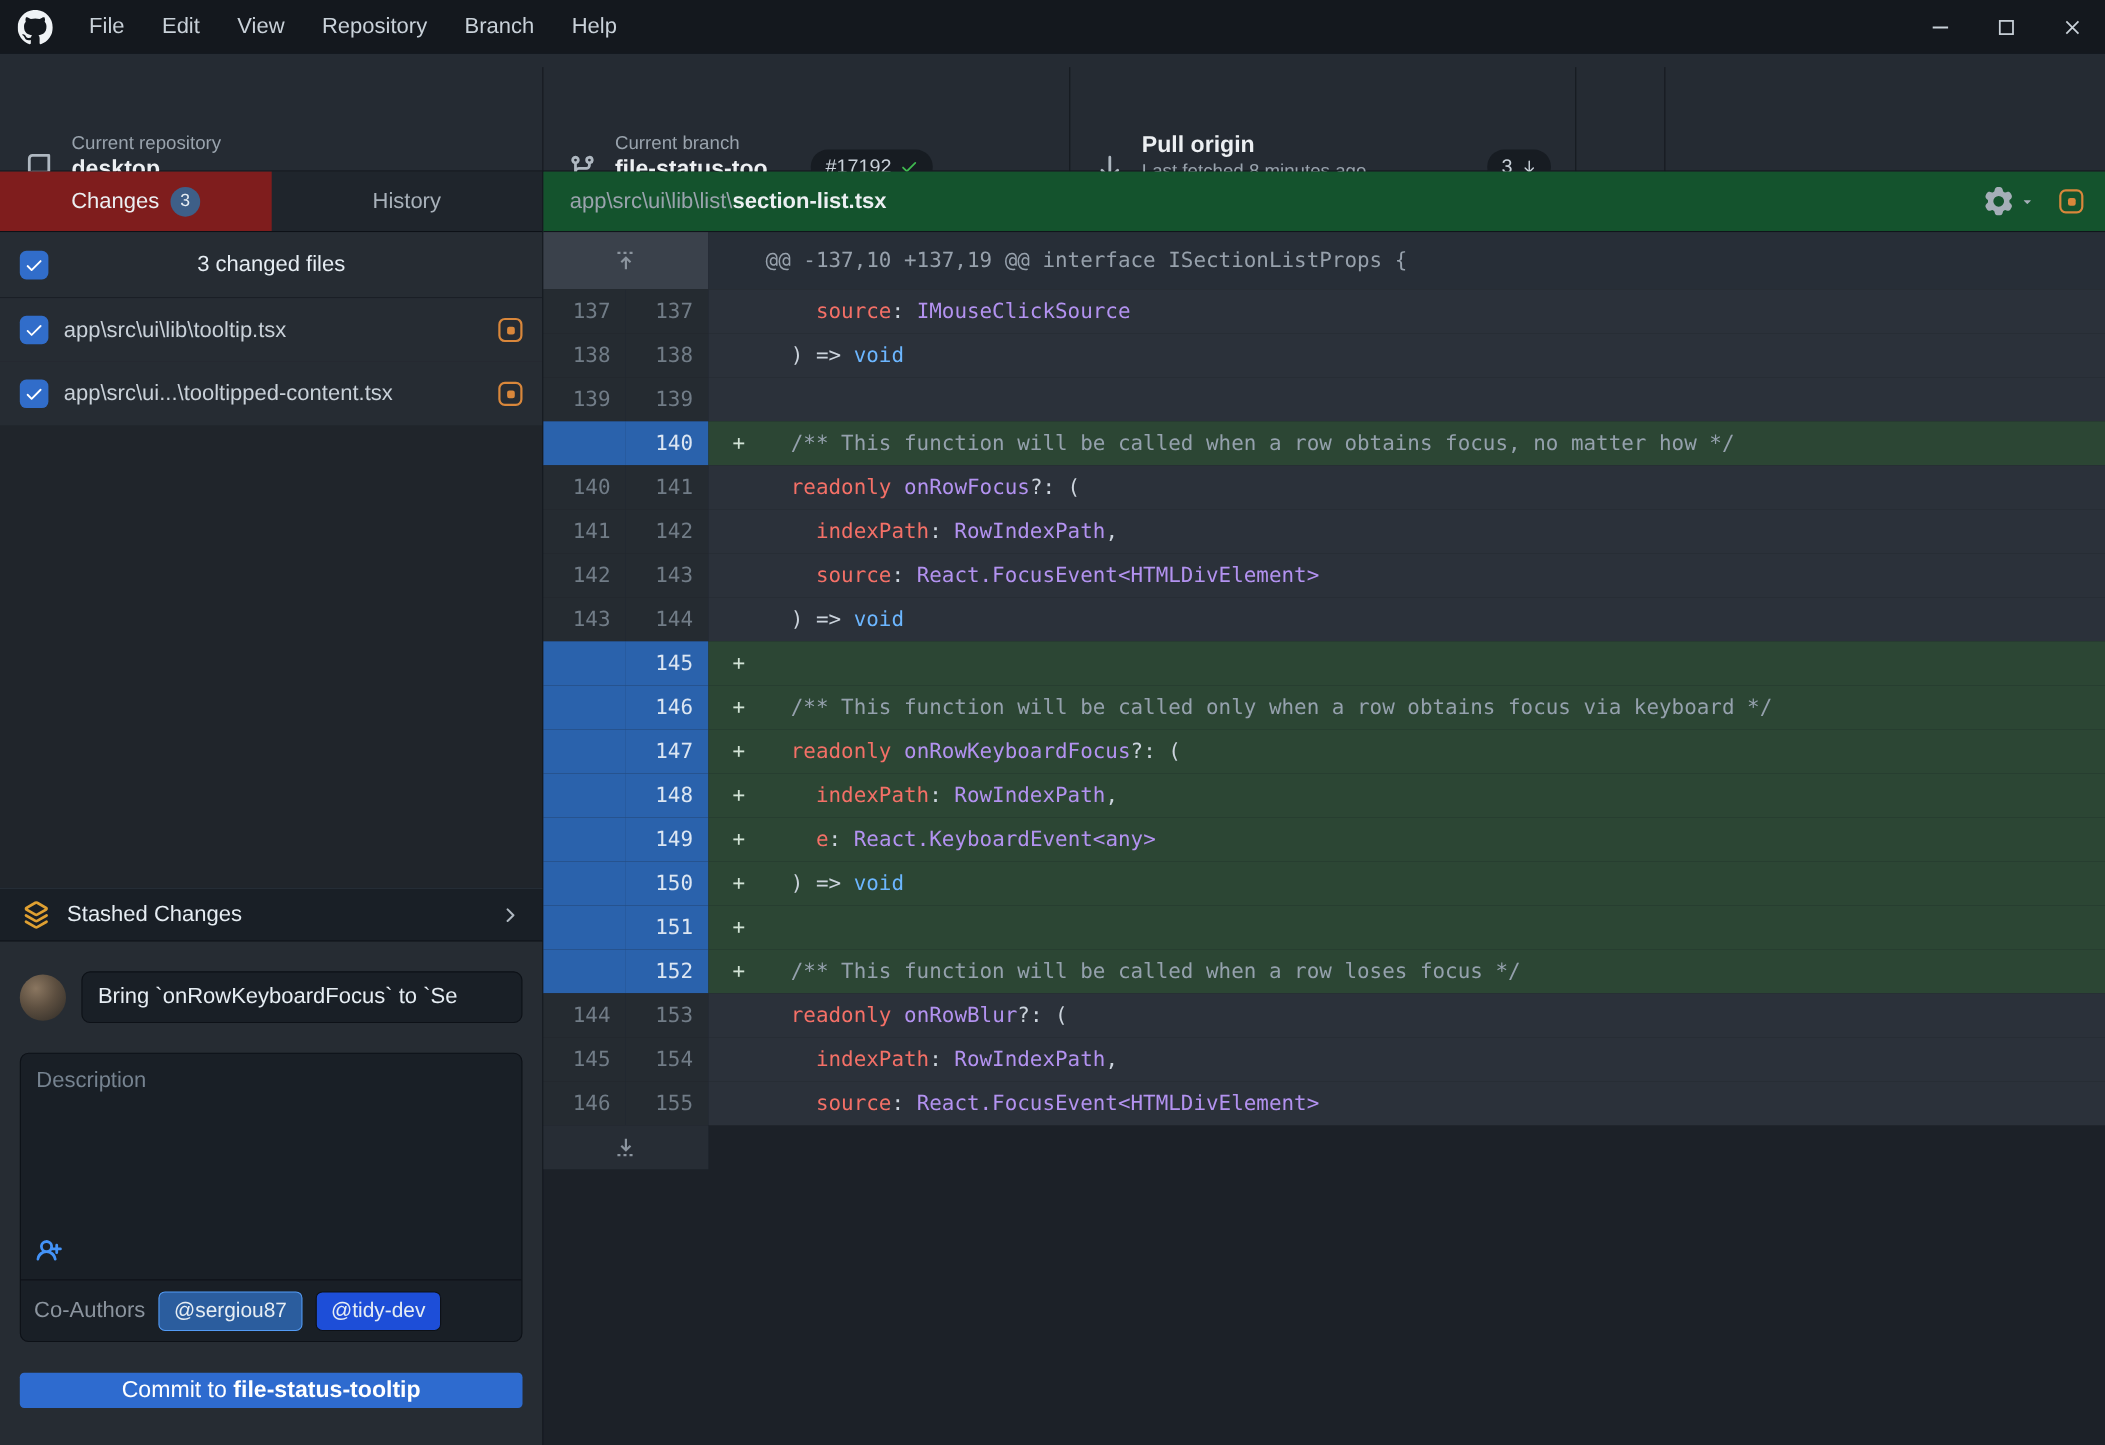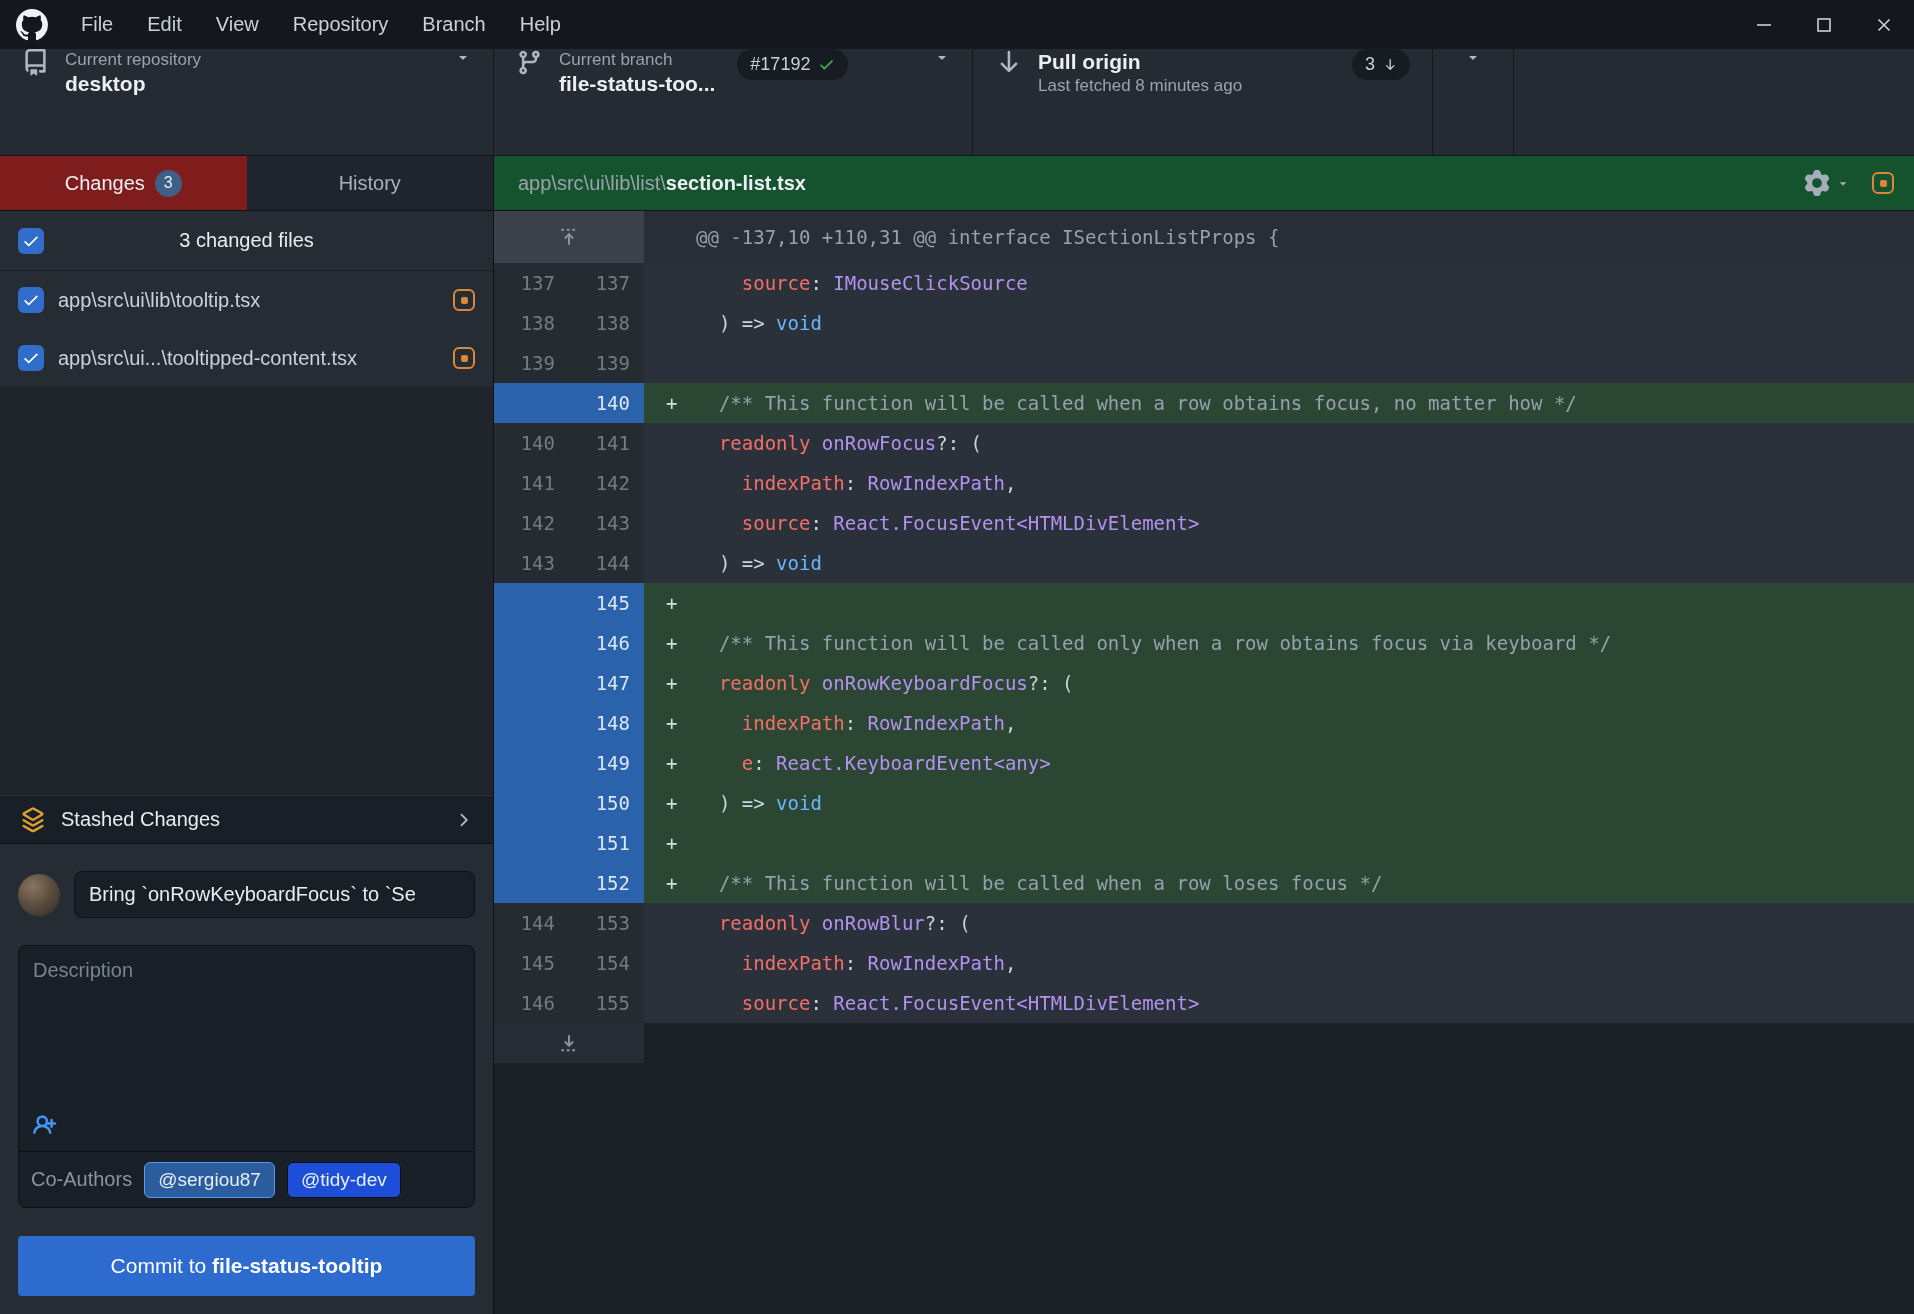--- a/index.html
+++ b/index.html
@@ -12,21 +12,21 @@
              display:flex; align-items:center; }
   .octocat { margin-left:16px; width:34px; height:34px; color:#F0F3F6; display:flex; align-items:center; }
   .octocat svg { width:32px; height:32px; }
   .menus { display:flex; margin-left:14px; height:100%; }
   .menu-item { padding:0 17px; font-size:20px; color:#C9D1D9; display:flex; align-items:center; cursor:default; }
   .win-controls { margin-left:auto; display:flex; height:100%; }
   .win-btn { width:60px; height:100%; display:flex; align-items:center; justify-content:center; color:#C9D1D9; }
 
   
   .toolbar { position:absolute; top:49px; left:0; right:0; height:107px; background:#252B33; border-bottom:1px solid #10151B; }
-  .tb-section { position:absolute; top:0; height:100%; display:flex; align-items:flex-start; padding:0 22px; border-right:1px solid #15191F; }
+  .tb-section { position:absolute; top:12px; height:100%; display:flex; align-items:flex-end; padding:0 22px; border-right:1px solid #15191F; }
   .tb-repo   { left:0;     width:494px; }
   .tb-branch { left:494px; width:479px; }
   .tb-pull   { left:973px; width:460px; }
   .tb-dd     { left:1433px; width:81px; justify-content:center; }
   .tb-icon { color:#AFB8C1; display:flex; }
   .tb-icon svg { width:27px; height:27px; }
   .tb-text { margin-left:16px; display:flex; flex-direction:column; justify-content:center; }
   .tb-label { font-size:17px; color:#99A3AD; line-height:22px; }
   .tb-value { font-size:21px; color:#ECEFF2; font-weight:bold; line-height:26px; }
   .spacer { flex:1; }
@@ -80,21 +80,21 @@
   .desc-area { height:205px; position:relative; padding:13px 14px; }
   .desc-placeholder { color:#768390; font-size:20px; }
   .coauthor-toggle { position:absolute; left:14px; bottom:12px; color:#4493F8; display:flex; }
   .coauthor-toggle svg { width:27px; height:27px; }
   .coauthor-row { border-top:1px solid #0D1117; height:56px; display:flex; align-items:center; gap:12px; padding:0 12px; }
   .coauthor-label { color:#8B949E; font-size:20px; }
   .coauthor-badges { display:flex; gap:12px; }
   .token-badge { background:#1d4ed8; border:1px solid #0D1117; border-radius:6px; padding:6px 13px;
                  font-size:19px; color:#E6EDF3; }
   .token-badge.selected { background:#2B5D9E; border-color:#539BF5; }
-  .commit-btn { margin-top:28px; width:100%; height:60px; background:#2E6BCF; border:none; border-radius:4px;
+  .commit-btn { margin-top:28px; width:100%; height:32px; background:#2E6BCF; border:none; border-radius:4px;
                 color:#FFFFFF; font-size:21px; font-family:"Liberation Sans",sans-serif; cursor:pointer; }
   .commit-btn b { font-weight:bold; }
 
   
   .diffpane { position:absolute; top:156px; left:494px; right:0; bottom:0; background:#1C2128; }
   .diff-header { height:55px; background:#14532d; border-bottom:1px solid #10151B; display:flex;
                  align-items:center; padding:0 20px 0 24px; }
   .path-prefix { font-size:20px; color:#9AA3AD; }
   .path-name { font-size:20px; color:#ECEFF2; font-weight:bold; }
   .header-actions { margin-left:auto; display:flex; align-items:center; gap:22px; }
@@ -343,21 +343,21 @@
 
     <div class="hunk-row">
       <div class="hunk-gutter">
         <span class="exp-icon">
           <svg width="22" height="22" viewBox="0 0 20 20" fill="none" stroke="currentColor" stroke-width="1.8">
               <line x1="3" y1="3.5" x2="17" y2="3.5" stroke-dasharray="2.5 2.5"></line>
               <path d="M10 17V8M6.2 11.3 10 7.5l3.8 3.8"></path>
             </svg>
         </span>
       </div>
-      <div class="hunk-text">@@ -137,10 +110,31 @@ interface ISectionListProps {</div>
+      <div class="hunk-text">@@ -137,10 +137,19 @@ interface ISectionListProps {</div>
     </div>
 
     <div id="diff-lines">
         <div class="diff-row context">
           <span class="gut g-old">137</span>
           <span class="gut g-new">137</span>
           <div class="code"><span class="marker"></span><span class="tokens"><span class="tk-pl">    </span><span class="tk-pr">source</span><span class="tk-pl">: </span><span class="tk-ty">IMouseClickSource</span></span></div>
         </div>
         <div class="diff-row context">
           <span class="gut g-old">138</span>

